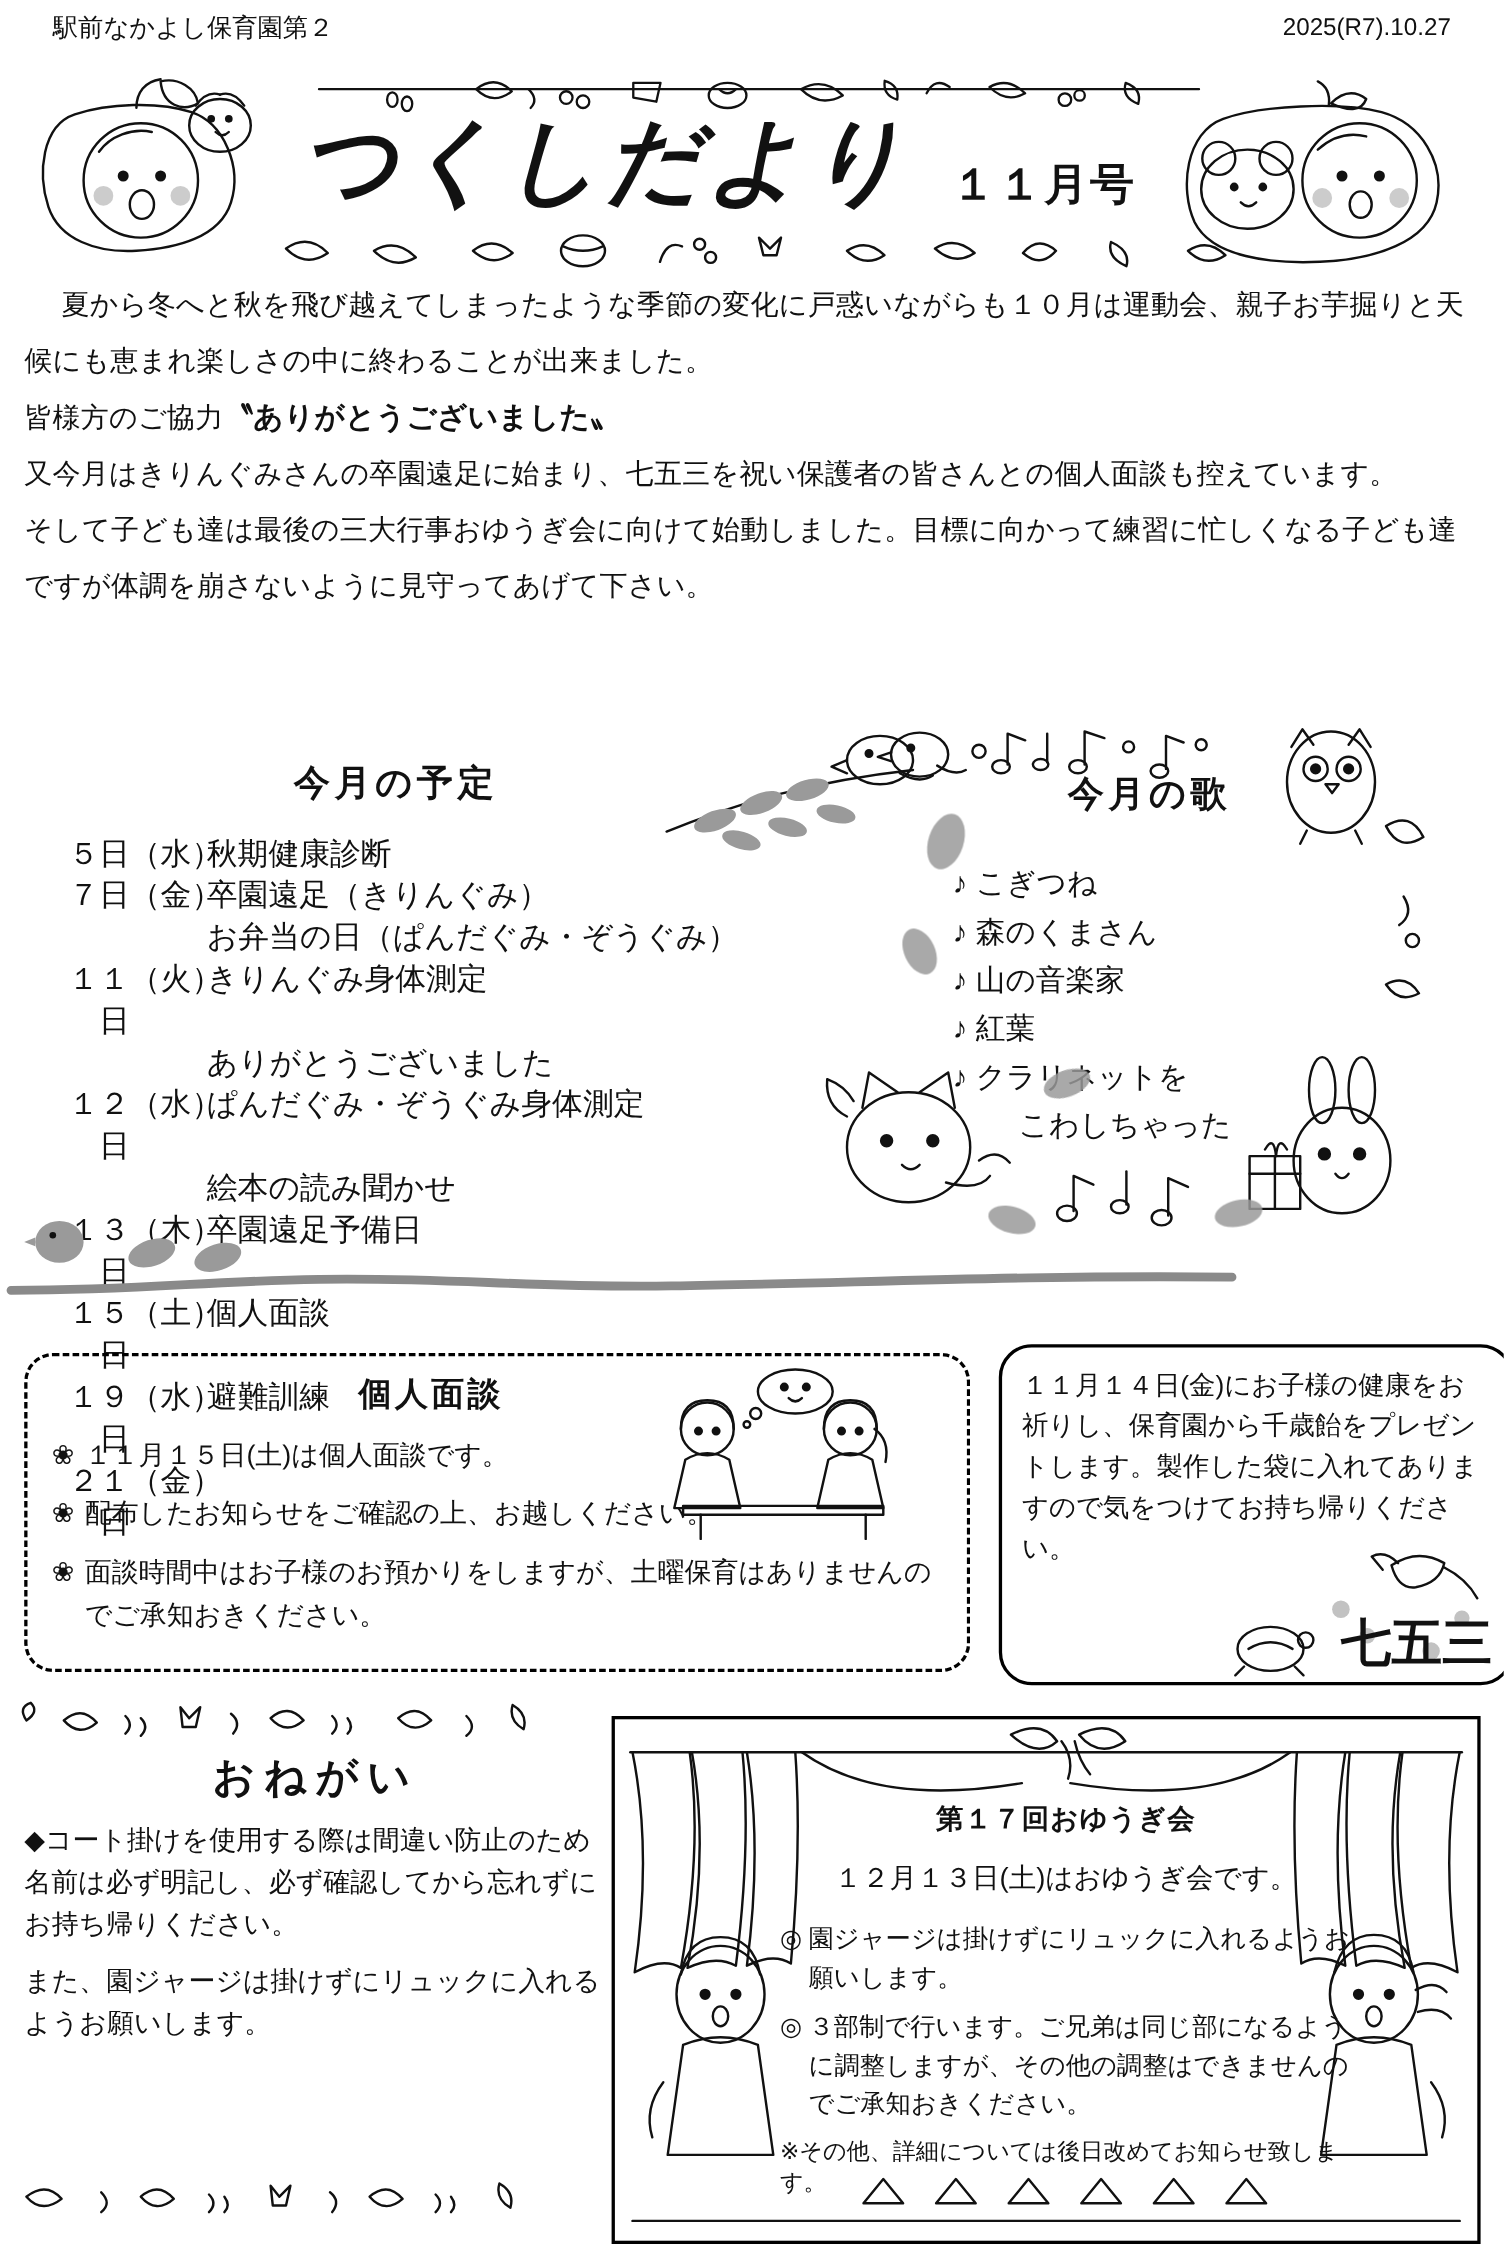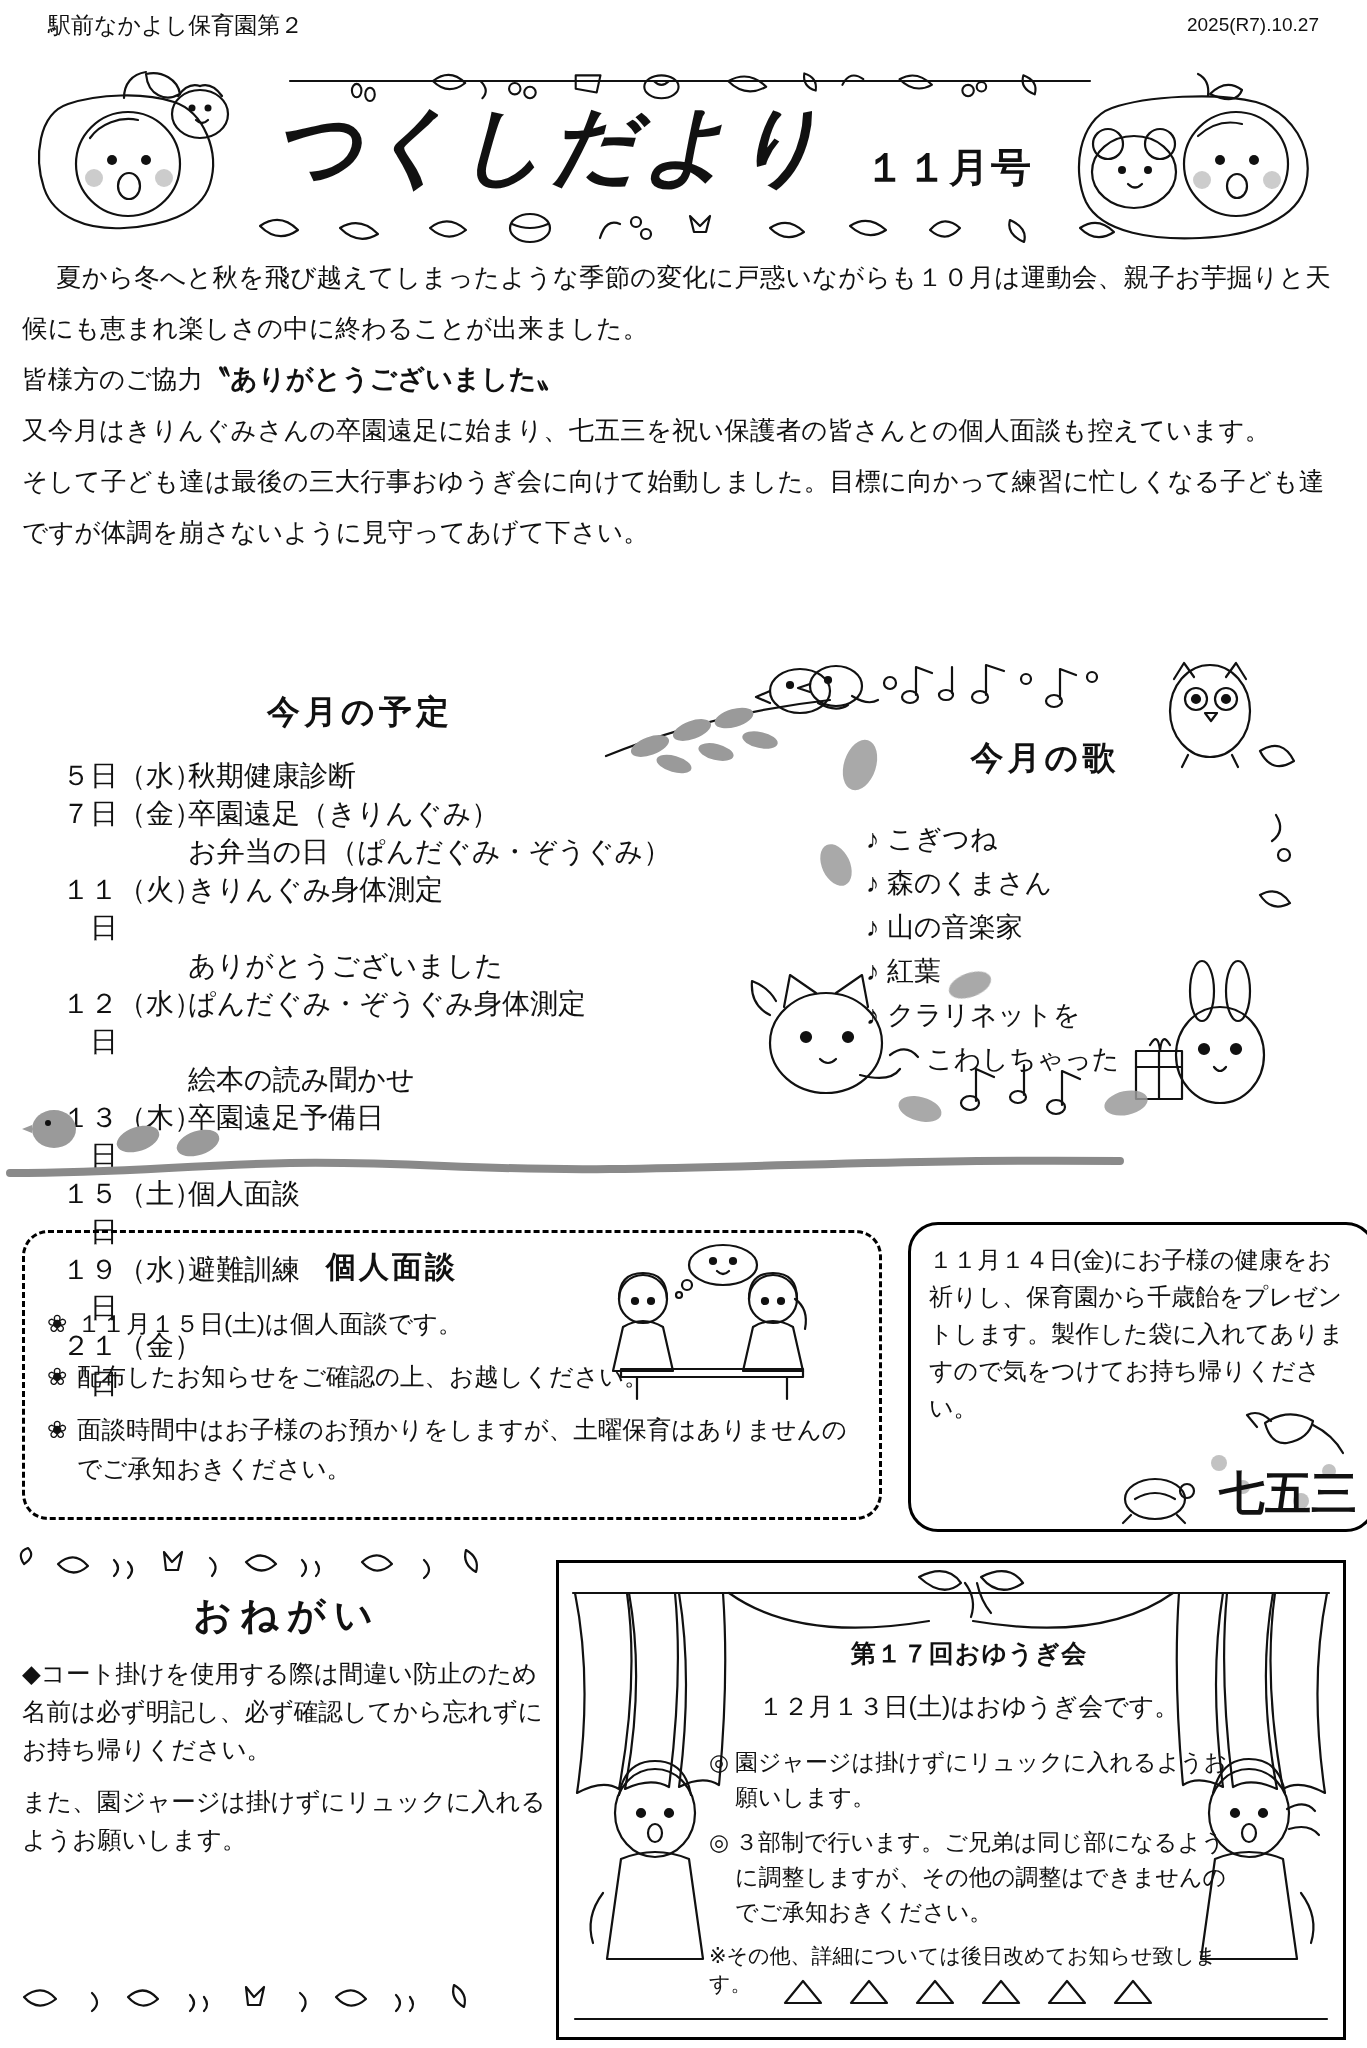--- a/index.html
+++ b/index.html
@@ -10,21 +10,21 @@
   }
   .page{position:relative;width:1367px;height:2048px;}
 
   
   .topbar{
     position:absolute;top:8px;left:0;width:1367px;height:34px;
     display:flex;justify-content:space-between;align-items:center;
     padding:0 48px;box-sizing:border-box;font-size:23px;
   }
   .topbar .left{font-weight:500;}
-  .topbar .right{font-size:19px;}
+  .topbar .right{font-size:22px;}
 
   
   .titleband{position:absolute;top:40px;left:20px;width:1327px;height:205px;}
   .title-main{
     position:absolute;left:250px;top:48px;width:560px;text-align:center;
     font-size:86px;font-weight:700;letter-spacing:4px;
     font-family:"DejaVu Sans",sans-serif;
     font-style:italic;
   }
   .title-sub{
@@ -58,21 +58,21 @@
   .sched-row{display:flex;}
   .sched-row .d{width:78px;text-align:right;}
   .sched-row .w{width:70px;text-align:center;}
   .sched-row .t{flex:1;}
   .sched-sub{margin-left:148px;}
 
   
   .branch{position:absolute;left:560px;top:-30px;}
 
   
-  .songs{position:absolute;top:736px;left:760px;width:540px;}
+  .songs{position:absolute;top:700px;left:760px;width:540px;}
   .songs .sec-title{margin-left:30px;}
   .song-list{margin-top:36px;margin-left:106px;font-size:27px;line-height:44px;}
   .song-list .cont{margin-left:60px;}
 
   
   .wave{position:absolute;top:1155px;left:10px;}
 
   
   .box-mendan{
     position:absolute;top:1230px;left:22px;width:860px;height:290px;

